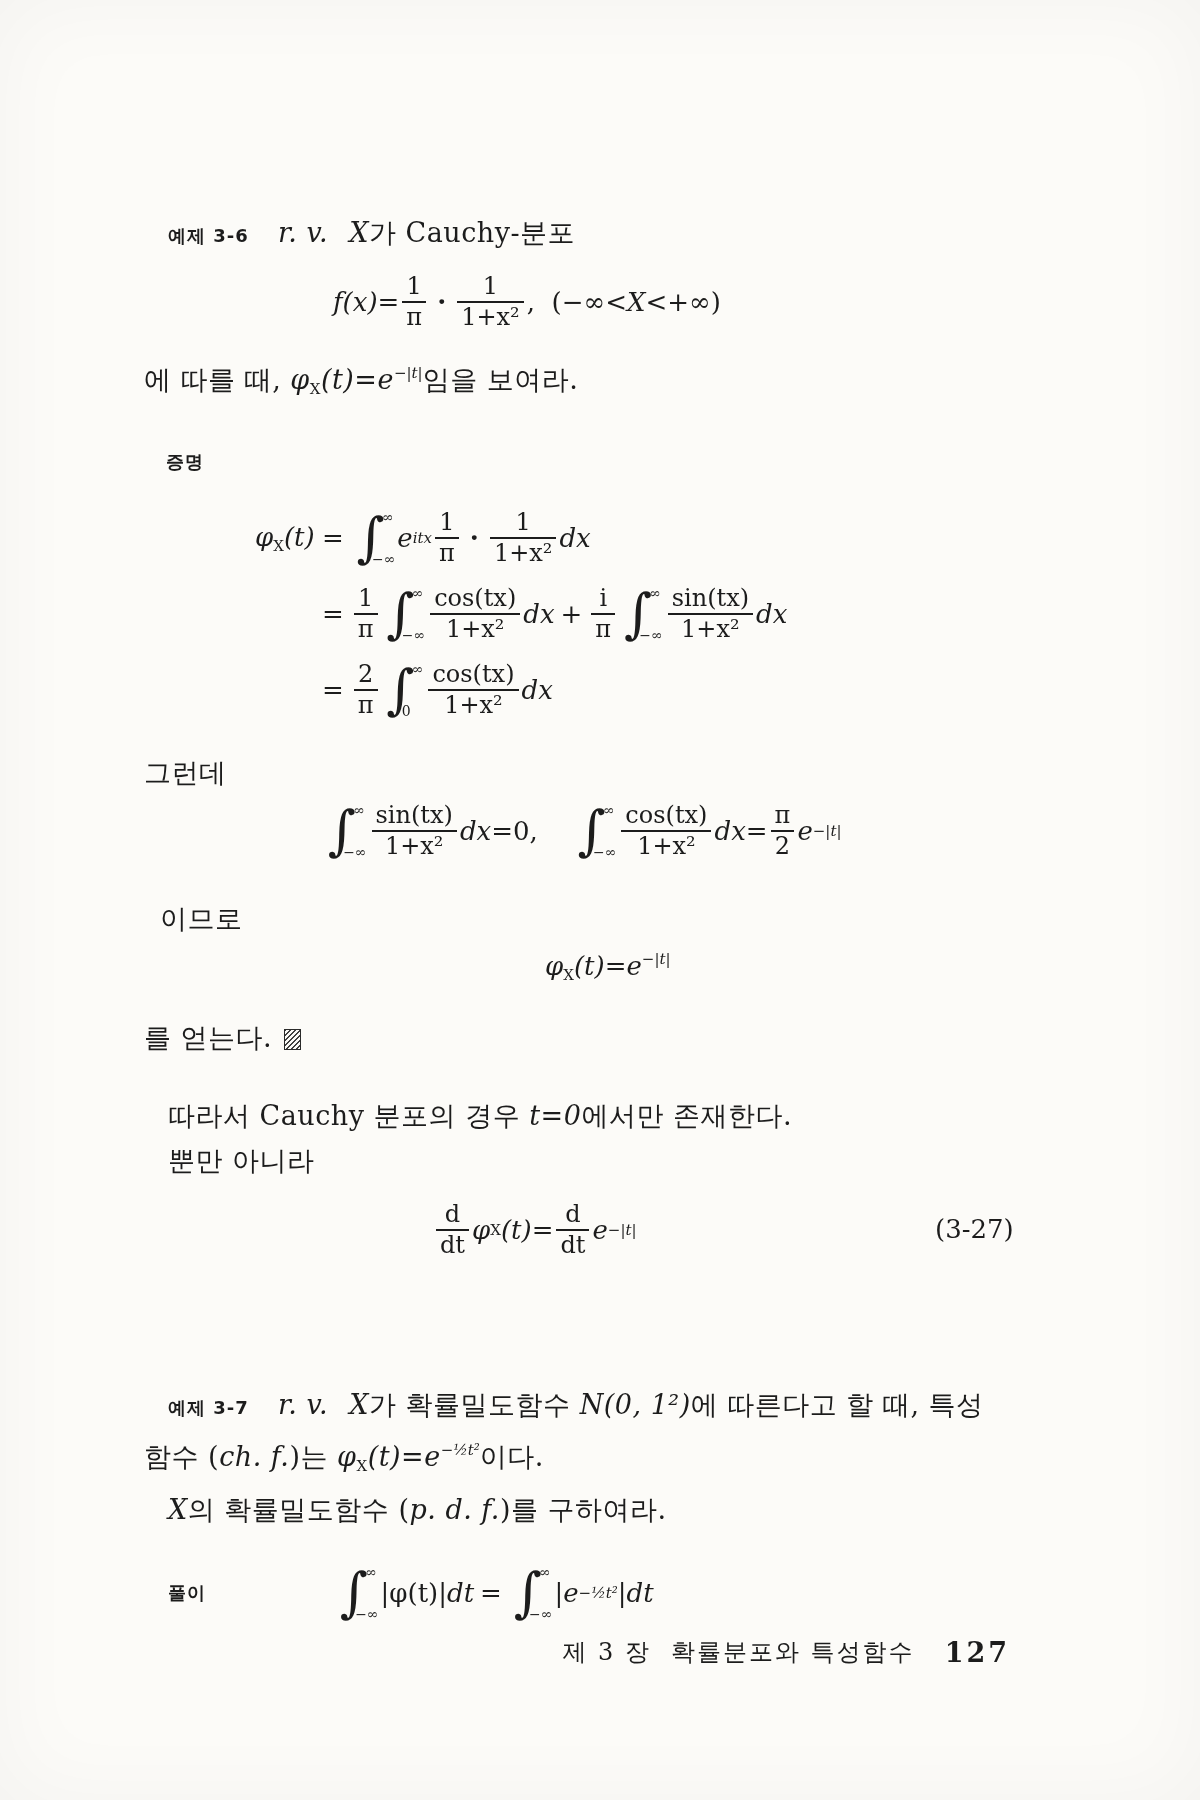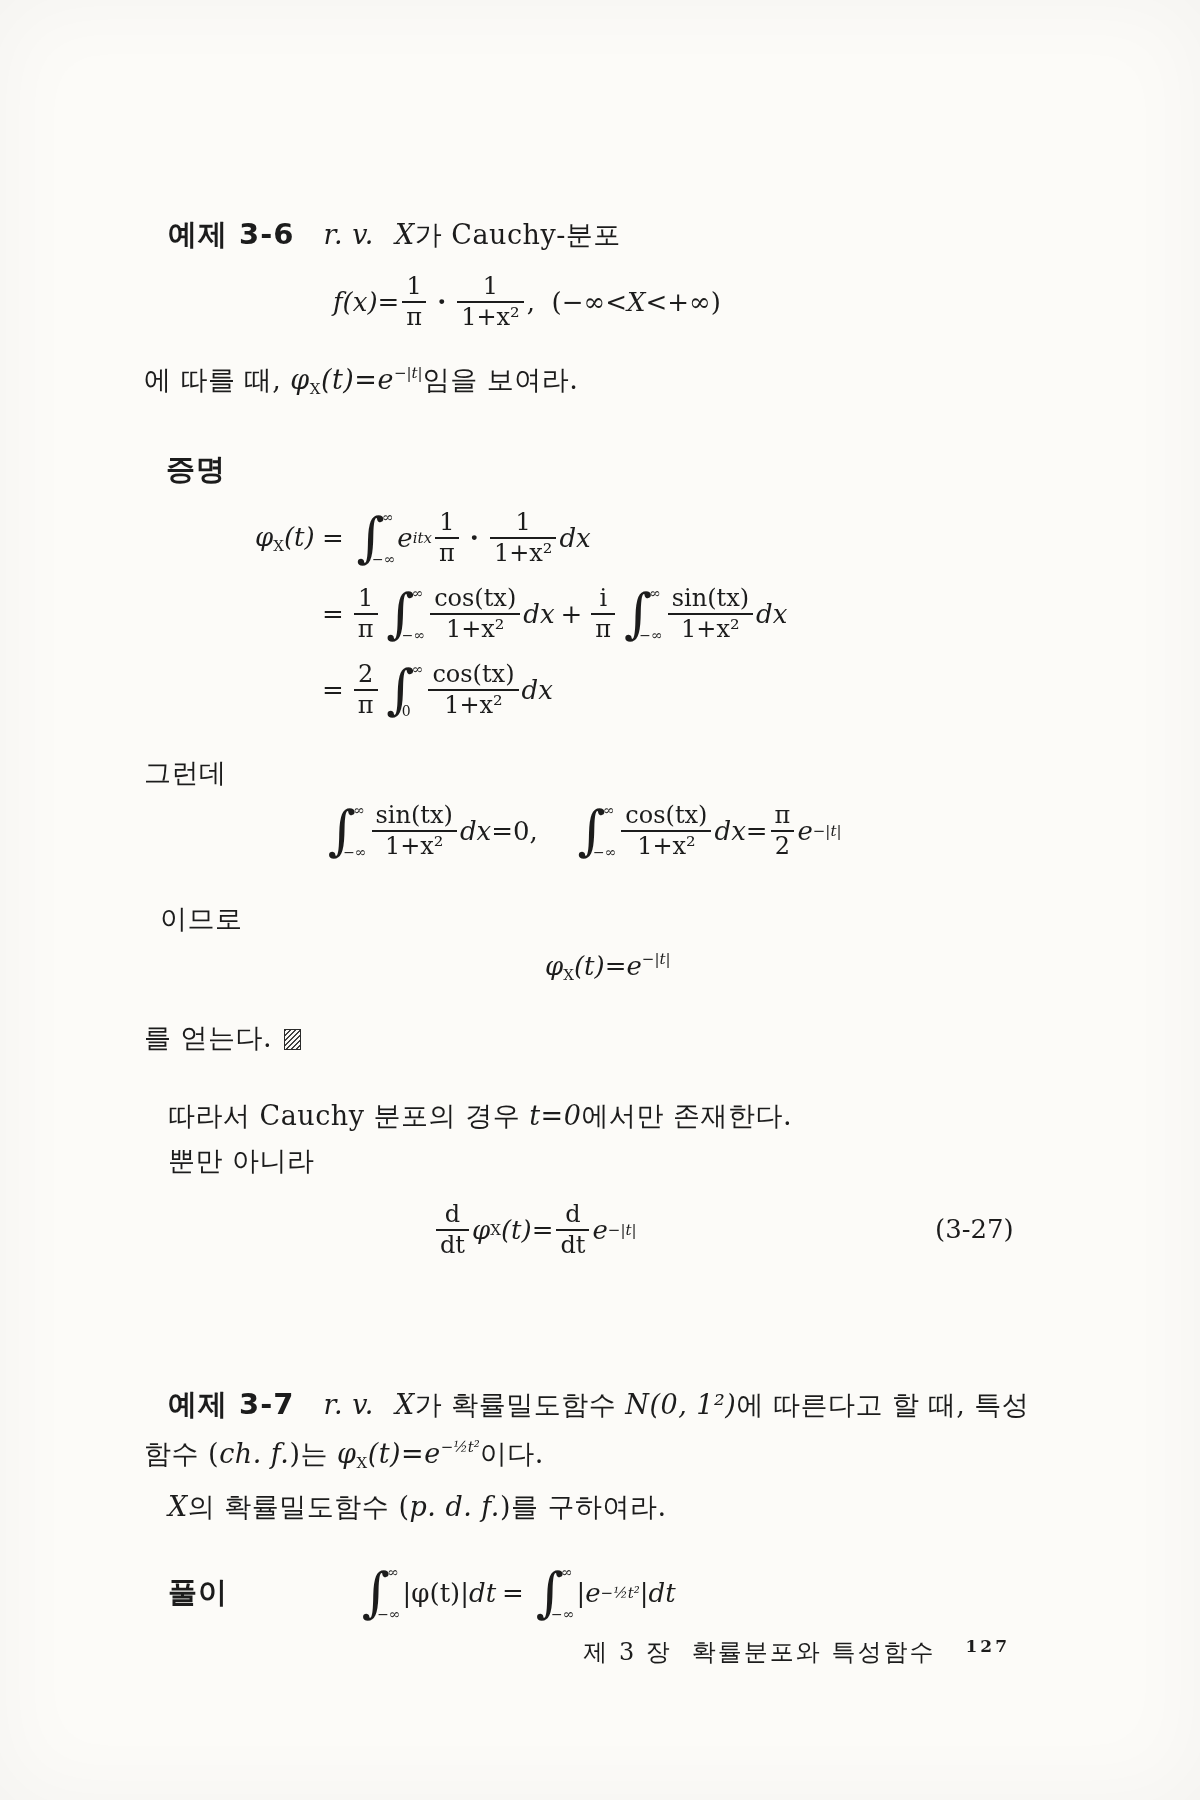--- a/index.html
+++ b/index.html
@@ -8,21 +8,21 @@
     position:relative; width:1200px; height:1800px;
     background:#fcfbf8;
     box-shadow: inset 0 0 90px rgba(0,0,0,0.035);
     font-family:"DejaVu Serif","Liberation Serif",serif;
     color:#1c1c1c; overflow:hidden;
   }
   .abs { position:absolute; }
   .ko { font-size:27px; letter-spacing:0.5px; line-height:1.35; }
   .label {
     font-family:"DejaVu Sans","Liberation Sans",sans-serif;
-    font-weight:700; font-size:29px; letter-spacing:1px;
+    font-weight:700; font-size:18px; letter-spacing:1px;
   }
   i { font-style:italic; }
   .math { font-size:26px; }
   .mrow { display:flex; align-items:center; white-space:nowrap; }
   .frac { display:inline-block; vertical-align:middle; text-align:center; line-height:1.05; margin:0 3px; font-size:24px; }
   .frac .num { display:block; padding:0 4px 2px; }
   .frac .den { display:block; border-top:2px solid #1c1c1c; padding:2px 4px 0; }
   .intg { display:inline-flex; align-items:center; vertical-align:middle; margin:0 2px 0 6px; height:66px; }
   .intg .sym { font-size:54px; line-height:1; }
   .intg .lims { display:flex; flex-direction:column; justify-content:space-between; height:58px; font-size:14px; line-height:1; margin-left:-3px; padding:1px 0; }
@@ -33,23 +33,23 @@
   .mdot { margin:0 8px; font-weight:700; }
   .plus { margin:0 6px; }
   .prow { display:flex; align-items:center; height:76px; white-space:nowrap; }
   .prow .lhs { width:67px; display:inline-block; }
   .gap { display:inline-block; width:34px; }
   .qed {
     display:inline-block; width:17px; height:21px; margin-left:12px; vertical-align:-3px;
     border:1px solid #2a2a2a;
     background:repeating-linear-gradient(135deg, rgba(45,45,45,0.9) 0px, rgba(45,45,45,0.9) 1px, transparent 1px, transparent 3.5px);
   }
-  .footer-row { display:flex; justify-content:flex-end; align-items:flex-start; font-size:24px; letter-spacing:2px; }
+  .footer-row { display:flex; justify-content:flex-end; align-items:flex-end; font-size:24px; letter-spacing:2px; }
   .footer-row .chap { margin-right:20px; }
-  .footer-row .pagenum { margin-left:30px; font-weight:700; font-size:17px; letter-spacing:3px; }
+  .footer-row .pagenum { margin-left:30px; font-weight:700; font-size:27px; letter-spacing:3px; }
 </style>
 </head>
 <body>
 
 <div class="page">
 
   <div class="abs ko" style="top:215px; left:168px;">
     <span class="label" style="margin-right:20px;">예제 3-6</span>
     <i style="margin-right:12px;">r. v.</i>
     <i>X</i><span>가 Cauchy-분포</span>

